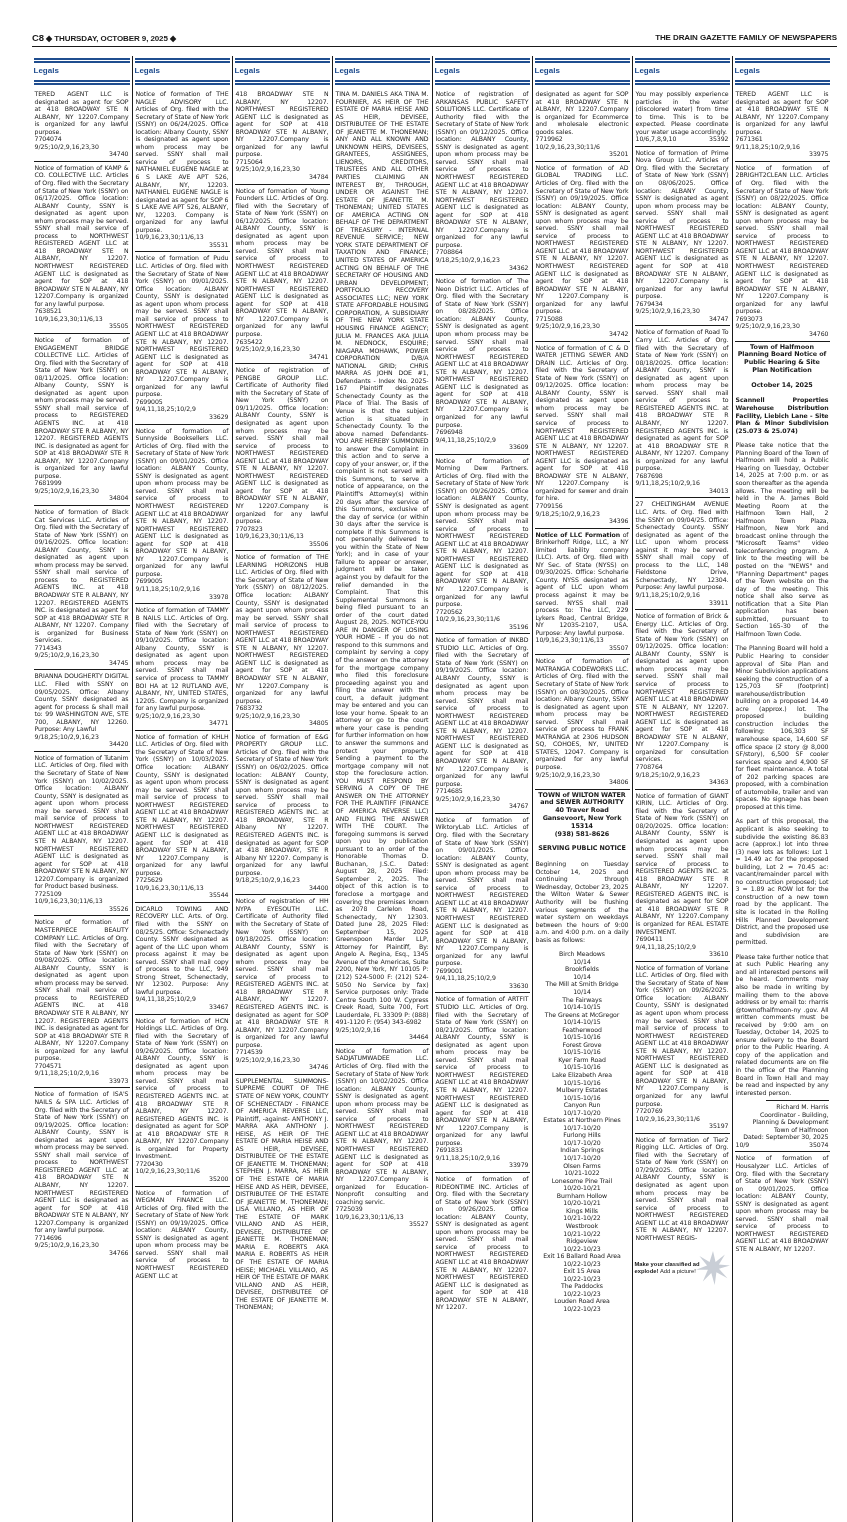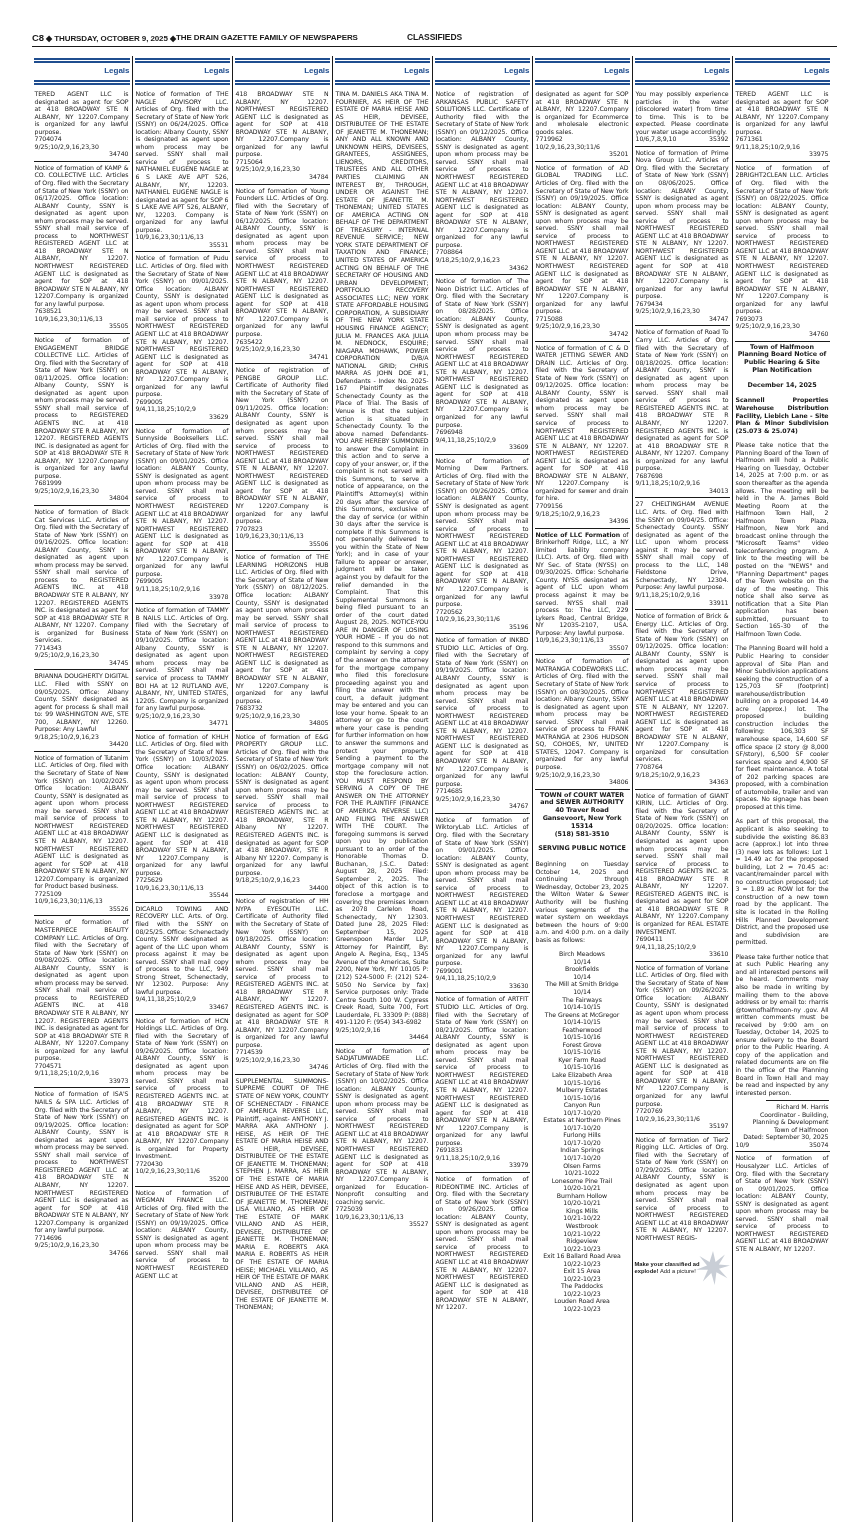--- a/index.html
+++ b/index.html
@@ -1,49 +1,48 @@
 <!DOCTYPE html>
 <html><head>
 <meta charset="utf-8">
 <style>
   html, body { margin: 0; padding: 0; background: #ffffff; }
   body { width: 847px; height: 1522px; overflow: hidden; position: relative; font-family: "DejaVu Sans", sans-serif; color: #1a1a1a; }
   .page { position: absolute; left: 32px; top: 0; width: 805px; height: 1522px; }
-  .masthead { position: absolute; top: 30px; left: 0; width: 805px; height: 14px; display: flex; align-items: center; font-family: "Liberation Sans", sans-serif; font-size: 8px; font-weight: bold; letter-spacing: -0.1px; }
+  .masthead { position: absolute; top: 30px; left: 0; width: 805px; height: 14px; display: flex; justify-content: space-between; align-items: center; font-family: "Liberation Sans", sans-serif; font-size: 8px; font-weight: bold; letter-spacing: -0.1px; }
   .masthead .pg { font-size: 9.5px; }
   .masthead .center { position: absolute; left: 0; right: 0; text-align: center; font-size: 8.5px; pointer-events: none; }
   .rule { position: absolute; top: 46px; left: 0; width: 805px; height: 1px; background: #1a1a1a; }
   .columns { position: absolute; top: 56px; left: 0; width: 805px; display: flex; }
   .col { width: 99px; padding: 0 1.5px; box-sizing: border-box; position: relative; height: 1466px; overflow: hidden; }
   .col + .col { border-left: 1px solid #1a1a1a; margin-left: 1px; }
   .col-head { height: 30px; position: relative; margin-bottom: 4px; }
   .col-head .bar { height: 1.5px; background: #1f4d8f; margin-bottom: 1.5px; }
   .col-head .bars-top { position: absolute; top: 2px; left: 0; right: 0; }
   .col-head .bars-bot { position: absolute; top: 24px; left: 0; right: 0; }
-  .col-head .label { position: absolute; top: 10px; left: 0; right: 0; text-align: right; font-family: "Liberation Sans", sans-serif; font-weight: bold; font-size: 8px; color: #1f4d8f; }
+  .col-head .label { position: absolute; top: 10px; left: 0; right: 0; text-align: left; font-family: "Liberation Sans", sans-serif; font-weight: bold; font-size: 8px; color: #1f4d8f; }
   .notice { font-size: 6.2px; line-height: 7.55px; text-align: justify; letter-spacing: -0.05px; padding: 0 1px; }
   .notice .ref { text-align: left; }
   .notice .num { text-align: right; }
   .notice + .notice { border-top: 1.5px solid #1a1a1a; margin-top: 3px; padding-top: 2px; }
   .ad-title { text-align: center; font-weight: bold; font-size: 6.4px; line-height: 7.8px; }
   .ad-center { text-align: center; line-height: 7.55px; }
   .sp { height: 7px; }
   .sig { text-align: right; }
   .signline { border-top: 1px solid #1a1a1a; margin: 4px 0 2px 30px; }
   .promo { margin-top: 14px; display: flex; align-items: center; position: relative; height: 26px; }
   .promo .txt { font-family: "Liberation Sans", sans-serif; font-size: 5.8px; line-height: 7px; font-weight: bold; position: relative; z-index: 1; width: 72px; }
   .promo .burst { position: absolute; right: 0; top: -4px; width: 34px; height: 34px; }
 </style>
 </head>
 <body>
 
 <div class="page">
   <div class="masthead">
     <span><span class="pg">C8</span> <span>◆</span> <span>THURSDAY, OCTOBER 9, 2025</span> <span>◆</span></span>
-    <span class="center">CLASSIFIEDS</span>
     <span>THE DRAIN GAZETTE FAMILY OF NEWSPAPERS</span>
   </div>
   <div class="rule"></div>
 
   <div class="columns" id="columns">
       <div class="col">
         <div class="col-head">
           <div class="bars-top">
             <div class="bar"></div>
             <div class="bar"></div>
@@ -150,24 +149,24 @@
             <div class="bar"></div>
             <div class="bar"></div>
           </div>
         </div>
         <div class="notice"><span>designated as agent for SOP at 418 BROADWAY STE N ALBANY, NY 12207.Company is organized for Ecommerce and wholesale electronic goods sales.</span><div class="ref">7719962</div><div class="ref">10/2,9,16,23,30;11/6</div><div class="num">35201</div></div>
         <div class="notice"><span>Notice of formation of AD GLOBAL TRADING LLC. Articles of Org. filed with the Secretary of State of New York (SSNY) on 09/19/2025. Office location: ALBANY County, SSNY is designated as agent upon whom process may be served. SSNY shall mail service of process to NORTHWEST REGISTERED AGENT LLC at 418 BROADWAY STE N ALBANY, NY 12207. NORTHWEST REGISTERED AGENT LLC is designated as agent for SOP at 418 BROADWAY STE N ALBANY, NY 12207.Company is organized for any lawful purpose.</span><div class="ref">7715088</div><div class="ref">9/25;10/2,9,16,23,30</div><div class="num">34742</div></div>
         <div class="notice"><span>Notice of formation of C &amp; D WATER JETTING SEWER AND DRAIN LLC. Articles of Org. filed with the Secretary of State of New York (SSNY) on 09/12/2025. Office location: ALBANY County, SSNY is designated as agent upon whom process may be served. SSNY shall mail service of process to NORTHWEST REGISTERED AGENT LLC at 418 BROADWAY STE N ALBANY, NY 12207. NORTHWEST REGISTERED AGENT LLC is designated as agent for SOP at 418 BROADWAY STE N ALBANY, NY 12207.Company is organized for sewer and drain for hire.</span><div class="ref">7709156</div><div class="ref">9/18,25;10/2,9,16,23</div><div class="num">34396</div></div>
         <div class="notice"><b>Notice of LLC Formation</b> <span>of Brinkerhoff Ridge, LLC, a NY limited liability company (LLC). Arts. of Org. filed with NY Sec. of State (NYSS) on 09/30/2025. Office: Schoharie County. NYSS designated as agent of LLC upon whom process against it may be served. NYSS shall mail process to: The LLC, 229 Lykers Road, Central Bridge, NY 12035-2107, USA. Purpose: Any lawful purpose.</span><div class="ref">10/9,16,23,30;11/6,13</div><div class="num">35507</div></div>
         <div class="notice"><span>Notice of formation of MATRANGA CODEWORKS LLC. Articles of Org. filed with the Secretary of State of New York (SSNY) on 08/30/2025. Office location: Albany County, SSNY is designated as agent upon whom process may be served. SSNY shall mail service of process to FRANK MATRANGA at 2306 HUDSON SQ, COHOES, NY, UNITED STATES, 12047. Company is organized for any lawful purpose.</span><div class="ref">9/25;10/2,9,16,23,30</div><div class="num">34806</div></div>
         <div class="notice">
-          <div class="ad-title">TOWN of COURT WATER and SEWER AUTHORITY</div>
+          <div class="ad-title">TOWN of WILTON WATER and SEWER AUTHORITY</div>
           <div class="ad-title">40 Traver Road</div>
           <div class="ad-title">Gansevoort, New York 15314</div>
-          <div class="ad-title">(518) 581-3510</div>
+          <div class="ad-title">(938) 581-8626</div>
           <div class="sp"></div>
           <div class="ad-title">SERVING PUBLIC NOTICE</div>
           <div class="sp"></div>
           <div>Beginning on Tuesday October 14, 2025 and continuing through Wednesday, October 23, 2025 the Wilton Water &amp; Sewer Authority will be flushing various segments of the water system on weekdays between the hours of 9:00 a.m. and 4:00 p.m. on a daily basis as follows:</div>
           <div class="sp"></div>
           <div class="ad-center">Birch Meadows</div>
           <div class="ad-center">10/14</div>
           <div class="ad-center">Brookfields</div>
           <div class="ad-center">10/14</div>
           <div class="ad-center">The Mill at Smith Bridge</div>
@@ -256,21 +255,21 @@
           <div class="bars-bot">
             <div class="bar"></div>
             <div class="bar"></div>
           </div>
         </div>
         <div class="notice"><span>TERED AGENT LLC is designated as agent for SOP at 418 BROADWAY STE N ALBANY, NY 12207.Company is organized for any lawful purpose.</span><div class="ref">7671361</div><div class="ref">9/11,18,25;10/2,9,16</div><div class="num">33975</div></div>
         <div class="notice"><span>Notice of formation of 2BRIGHT2CLEAN LLC. Articles of Org. filed with the Secretary of State of New York (SSNY) on 08/22/2025. Office location: ALBANY County, SSNY is designated as agent upon whom process may be served. SSNY shall mail service of process to NORTHWEST REGISTERED AGENT LLC at 418 BROADWAY STE N ALBANY, NY 12207. NORTHWEST REGISTERED AGENT LLC is designated as agent for SOP at 418 BROADWAY STE N ALBANY, NY 12207.Company is organized for any lawful purpose.</span><div class="ref">7693073</div><div class="ref">9/25;10/2,9,16,23,30</div><div class="num">34760</div></div>
         <div class="notice">
           <div class="ad-title">Town of Halfmoon Planning Board Notice of Public Hearing &amp; Site Plan Notification</div>
           <div class="sp"></div>
-          <div class="ad-title">December 14, 2025</div>
+          <div class="ad-title">October 14, 2025</div>
           <div class="sp"></div>
           <div style="font-weight:bold">Scannell Properties Warehouse Distribution Facility, Liebich Lane - Site Plan &amp; Minor Subdivision (25.073 &amp; 25.074)</div>
           <div class="sp"></div>
           <div>Please take notice that the Planning Board of the Town of Halfmoon will hold a Public Hearing on Tuesday, October 14, 2025 at 7:00 p.m. or as soon thereafter as the agenda allows. The meeting will be held in the A. James Bold Meeting Room at the Halfmoon Town Hall, 2 Halfmoon Town Plaza, Halfmoon, New York and broadcast online through the "Microsoft Teams" video teleconferencing program. A link to the meeting will be posted on the "NEWS" and "Planning Department" pages of the Town website on the day of the meeting. This notice shall also serve as notification that a Site Plan application has been submitted, pursuant to Section 165-30 of the Halfmoon Town Code.</div>
           <div class="sp"></div>
           <div>The Planning Board will hold a Public Hearing to consider approval of Site Plan and Minor Subdivision applications seeking the construction of a 125,703 SF (footprint) warehouse/distribution building on a proposed 14.49 acre (approx.) lot. The proposed building construction includes the following: 106,303 SF warehouse space, 14,600 SF office space (2 story @ 8,000 SF/story), 6,500 SF cooler services space and 4,900 SF for fleet maintenance. A total of 202 parking spaces are proposed, with a combination of automobile, trailer and van spaces. No signage has been proposed at this time.</div>
           <div class="sp"></div>
           <div>As part of this proposal, the applicant is also seeking to subdivide the existing 86.83 acre (approx.) lot into three (3) new lots as follows: Lot 1 = 14.49 ac for the proposed building, Lot 2 = 70.45 ac: vacant/remainder parcel with no construction proposed; Lot 3 = 1.89 ac ROW lot for the construction of a new town road by the applicant. The site is located in the Rolling Hills Planned Development District, and the proposed use and subdivision are permitted.</div>
           <div class="sp"></div>
           <div>Please take further notice that at such Public Hearing any and all interested persons will be heard. Comments may also be made in writing by mailing them to the above address or by email to: rharris @townofhalfmoon-ny .gov. All written comments must be received by 9:00 am on Tuesday, October 14, 2025 to ensure delivery to the Board prior to the Public Hearing. A copy of the application and related documents are on file in the office of the Planning Board in Town Hall and may be read and inspected by any interested person.</div>

